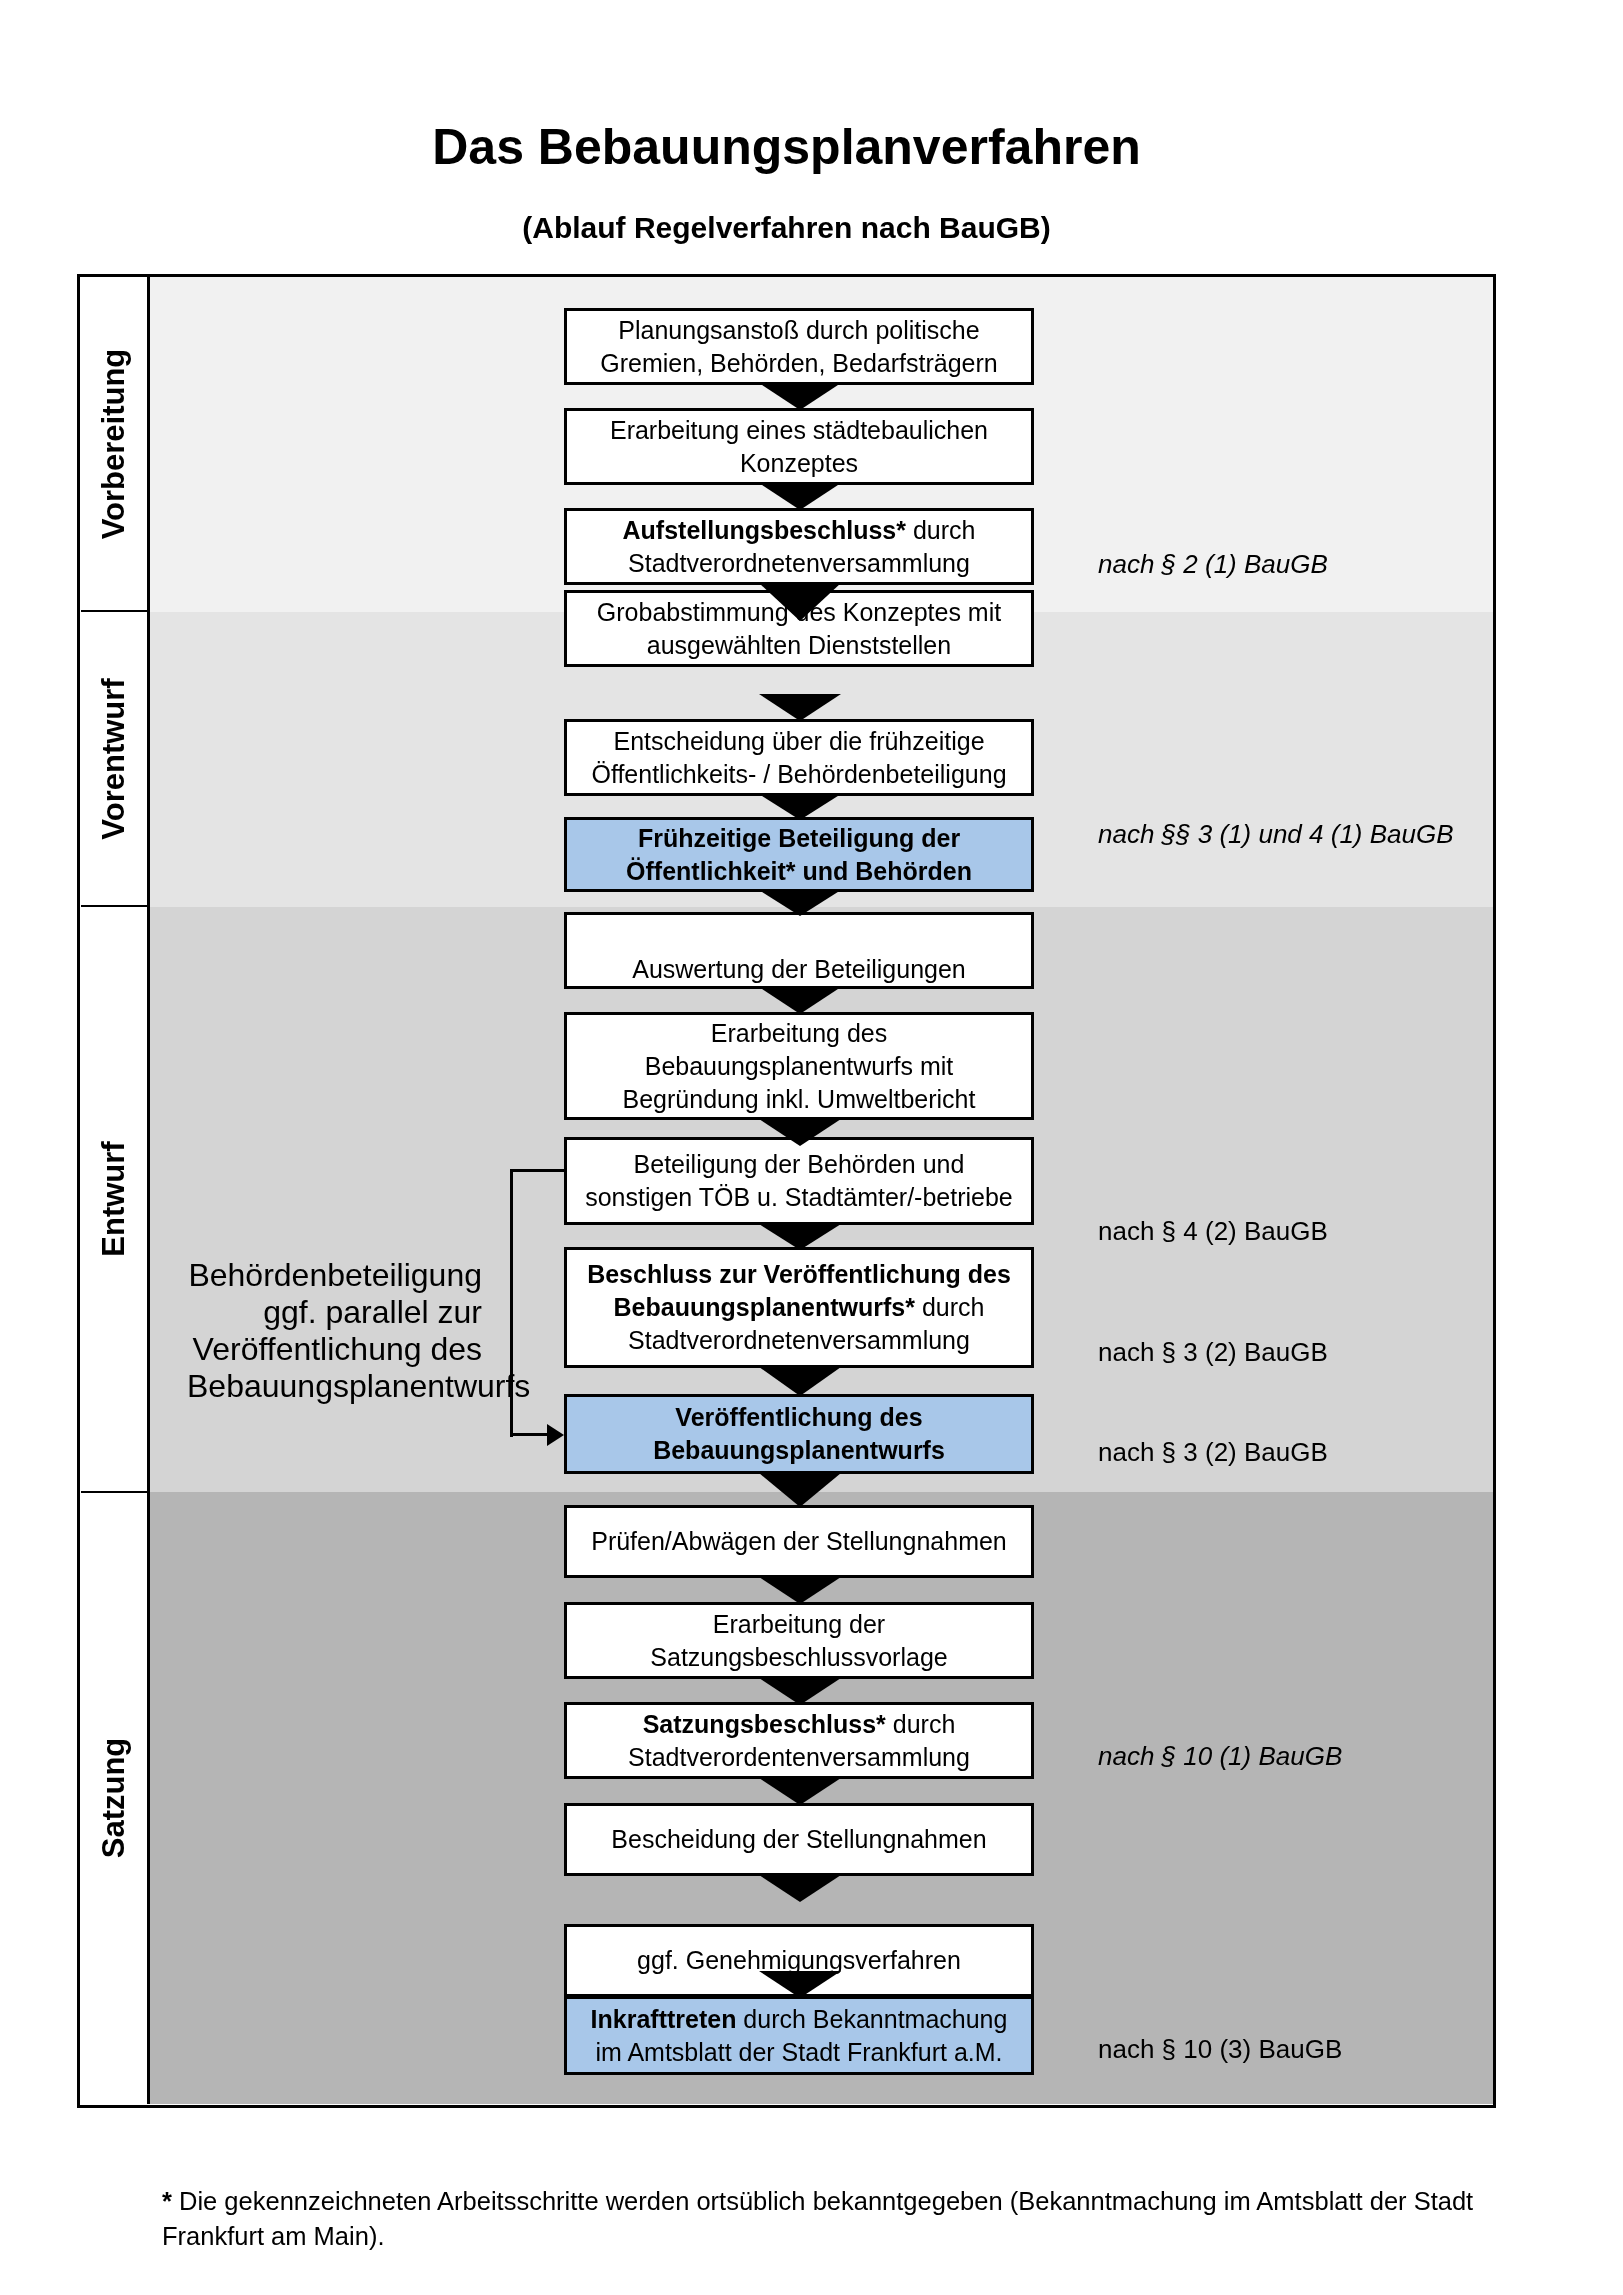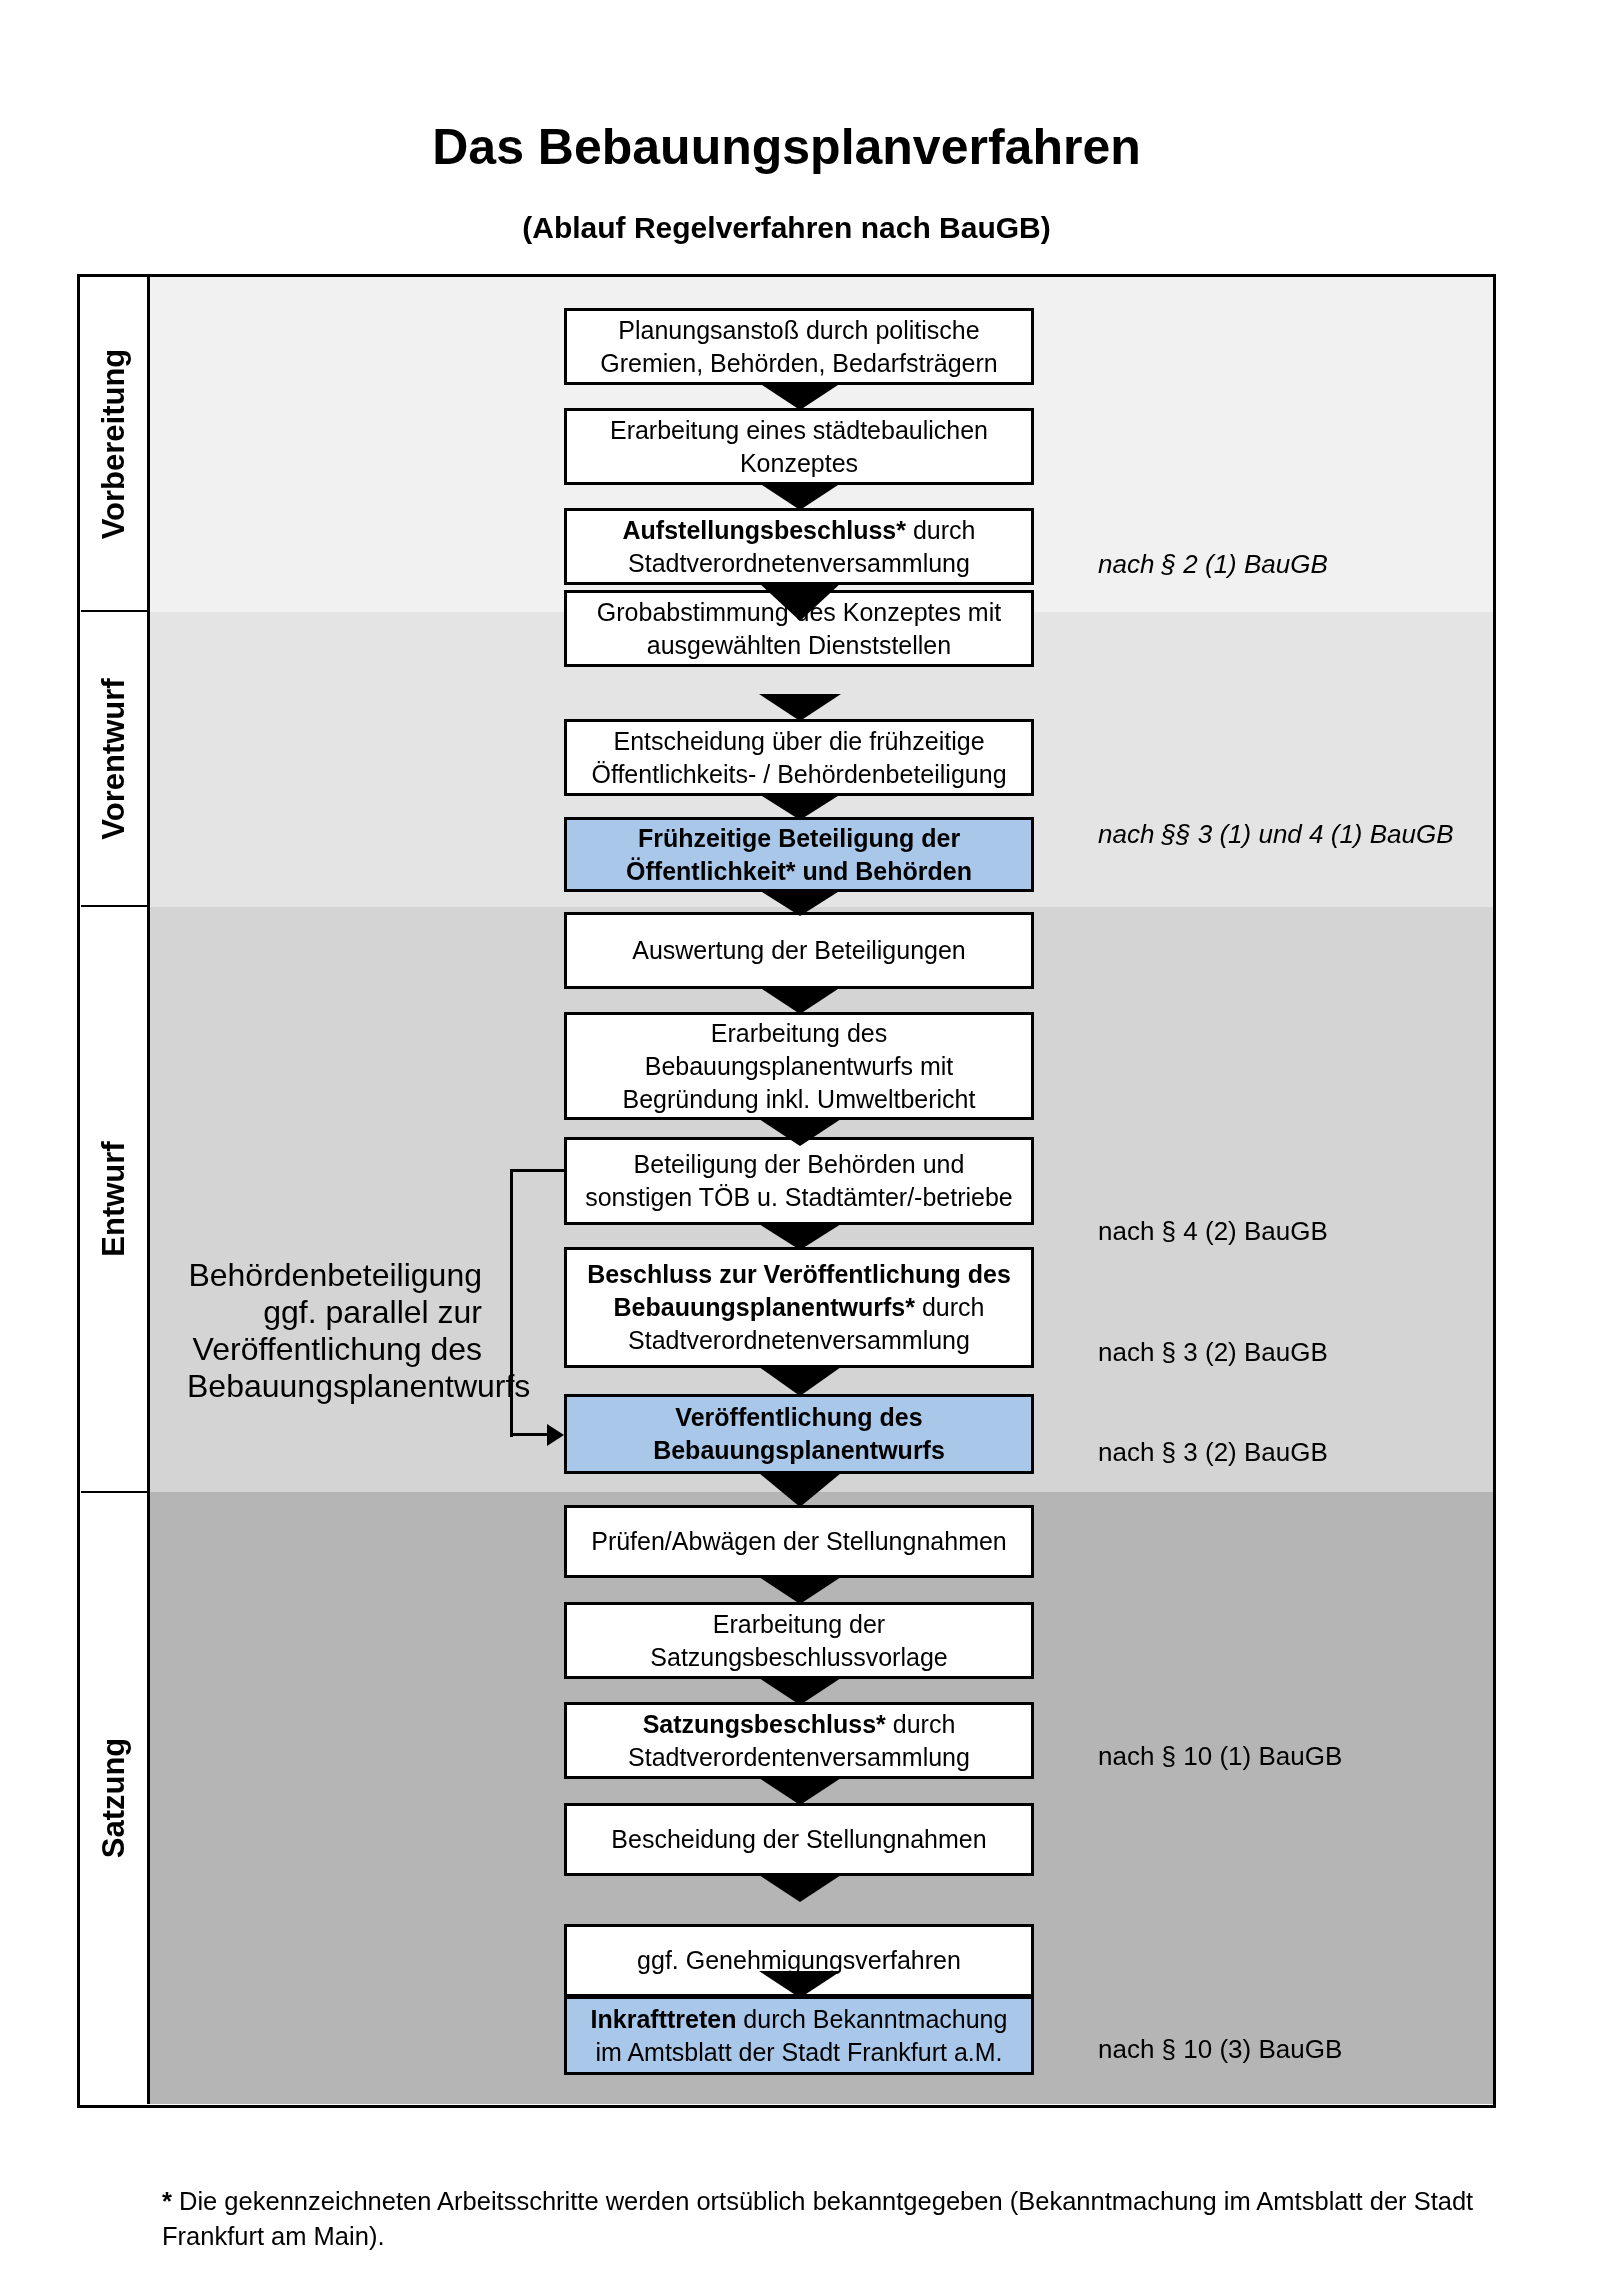--- a/index.html
+++ b/index.html
@@ -140,21 +140,21 @@
 Öffentlichkeits- / Behördenbeteiligung</span></div>
   </div>
   <div class="arr" style="top:794px;border-top:26px solid #000;"></div>
 
   <div class="box blue" style="top:817px;height:75px;">
     <div class="bt"><span class="b">Frühzeitige Beteiligung der
 Öffentlichkeit* und Behörden</span><span></span></div>
   </div>
   <div class="arr" style="top:890px;border-top:26px solid #000;"></div>
 
-  <div class="box" style="top:912px;height:77px;">
+  <div class="box" style="top:912px;height:77px;align-items:flex-end;">
     <div class="bt"><span class="b"></span><span>Auswertung der Beteiligungen</span></div>
   </div>
   <div class="arr" style="top:987px;border-top:27.5px solid #000;"></div>
 
   <div class="box" style="top:1012px;height:108px;">
     <div class="bt"><span class="b"></span><span>Erarbeitung des
 Bebauungsplanentwurfs mit
 Begründung inkl. Umweltbericht</span></div>
   </div>
   <div class="arr" style="top:1119px;border-top:27.5px solid #000;"></div>
@@ -208,21 +208,21 @@
   <div class="box blue" style="top:1996px;height:79px;">
     <div class="bt"><span class="b">Inkrafttreten</span><span> durch Bekanntmachung
 im Amtsblatt der Stadt Frankfurt a.M.</span></div>
   </div>
 
   <div class="annot" style="top:549px;font-style:italic;">nach § 2 (1) BauGB</div>
   <div class="annot" style="top:819px;font-style:italic;">nach §§ 3 (1) und 4 (1) BauGB</div>
   <div class="annot" style="top:1216px;">nach § 4 (2) BauGB</div>
   <div class="annot" style="top:1337px;">nach § 3 (2) BauGB</div>
   <div class="annot" style="top:1437px;">nach § 3 (2) BauGB</div>
-  <div class="annot" style="top:1741px;">nach § 10 (1) BauGB</div>
+  <div class="annot" style="top:1741px;font-style:italic;">nach § 10 (1) BauGB</div>
   <div class="annot" style="top:2034px;">nach § 10 (3) BauGB</div>
 
   <div class="sidenote">Behördenbeteiligung
 ggf. parallel zur
 Veröffentlichung des
 Bebauungsplanentwurfs</div>
   <div class="bracket" style="left:510px;top:1169px;width:54px;height:3.3px;"></div>
   <div class="bracket" style="left:510px;top:1169px;width:3.3px;height:268px;"></div>
   <div class="bracket" style="left:510px;top:1433px;width:37px;height:3.3px;"></div>
   <div class="bracket-arrowhead" style="left:547px;top:1424px;"></div>

